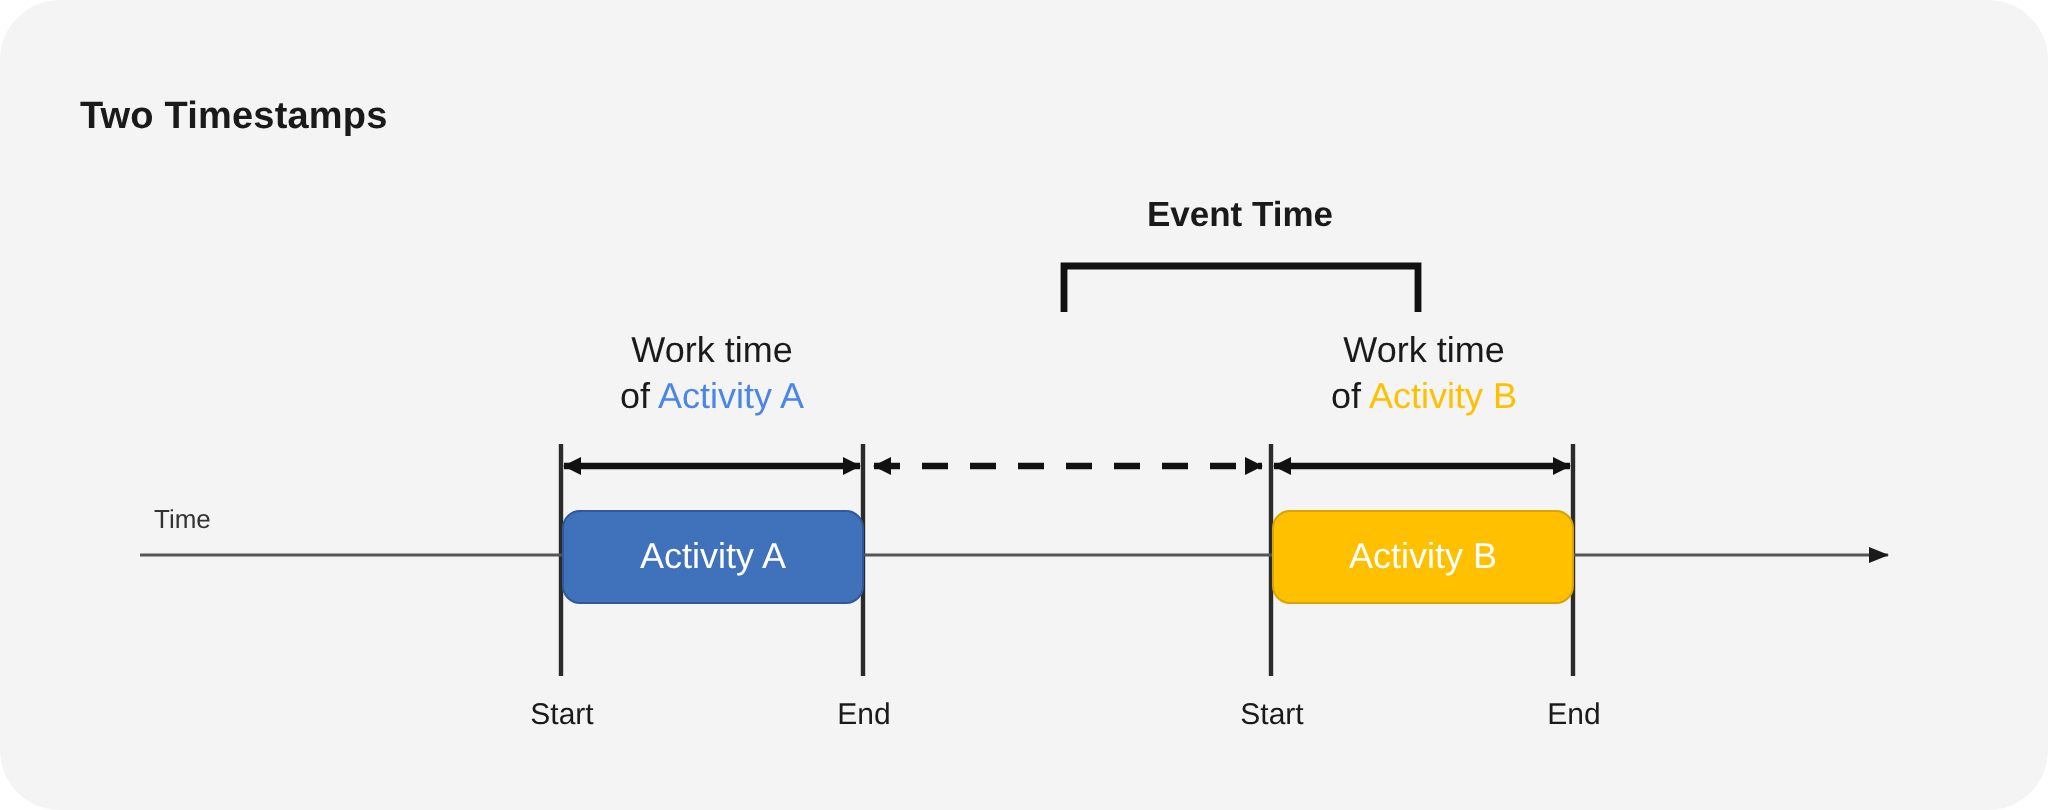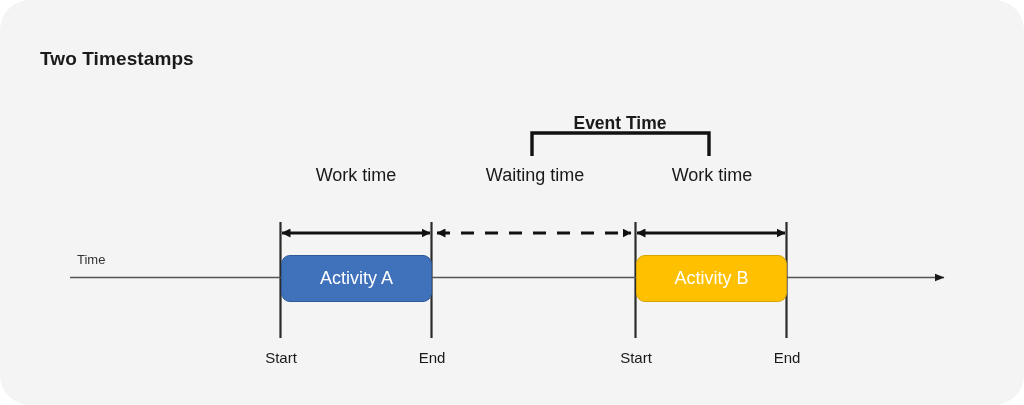--- a/index.html
+++ b/index.html
@@ -132,32 +132,33 @@
     </g>
     <g>
       <line x1="637" y1="233" x2="785" y2="233" stroke="#111111" stroke-width="3.2" marker-start="url(#arrowSolidStart)" marker-end="url(#arrowSolidEnd)"></line>
     </g>
 
     <g>
       <line x1="70" y1="277.5" x2="944" y2="277.5" stroke="#555555" stroke-width="1.6" marker-end="url(#axisArrow)"></line>
     </g>
   </svg>
 
-  <div id="event-time-label" style="left:470px; top:97px; width:300px;margin-top:16px;">Event Time</div>
+  <div id="event-time-label" style="left:470px; top:97px; width:300px;">Event Time</div>
 
   <div class="seg-label" style="left:276px; top:164px; width:160px;">
     <div>Work time</div>
+    <div><span>of </span><span class="hl-a">Activity A</span></div>
   </div>
 
   <div class="seg-label" style="left:444px; top:164px; width:182px;">
-    <div>Waiting time</div>
   </div>
 
   <div class="seg-label" style="left:632px; top:164px; width:160px;">
     <div>Work time</div>
+    <div><span>of </span><span class="hl-b">Activity B</span></div>
   </div>
 
   <div id="time-axis-label" style="left:77px; top:252px;">Time</div>
 
   <div class="activity-box" id="activity-a-box" style="left:281px; top:255px; width:151px; height:47px;">
     <span>Activity A</span>
   </div>
 
   <div class="activity-box" id="activity-b-box" style="left:636px; top:255px; width:151px; height:47px;">
     <span>Activity B</span>

